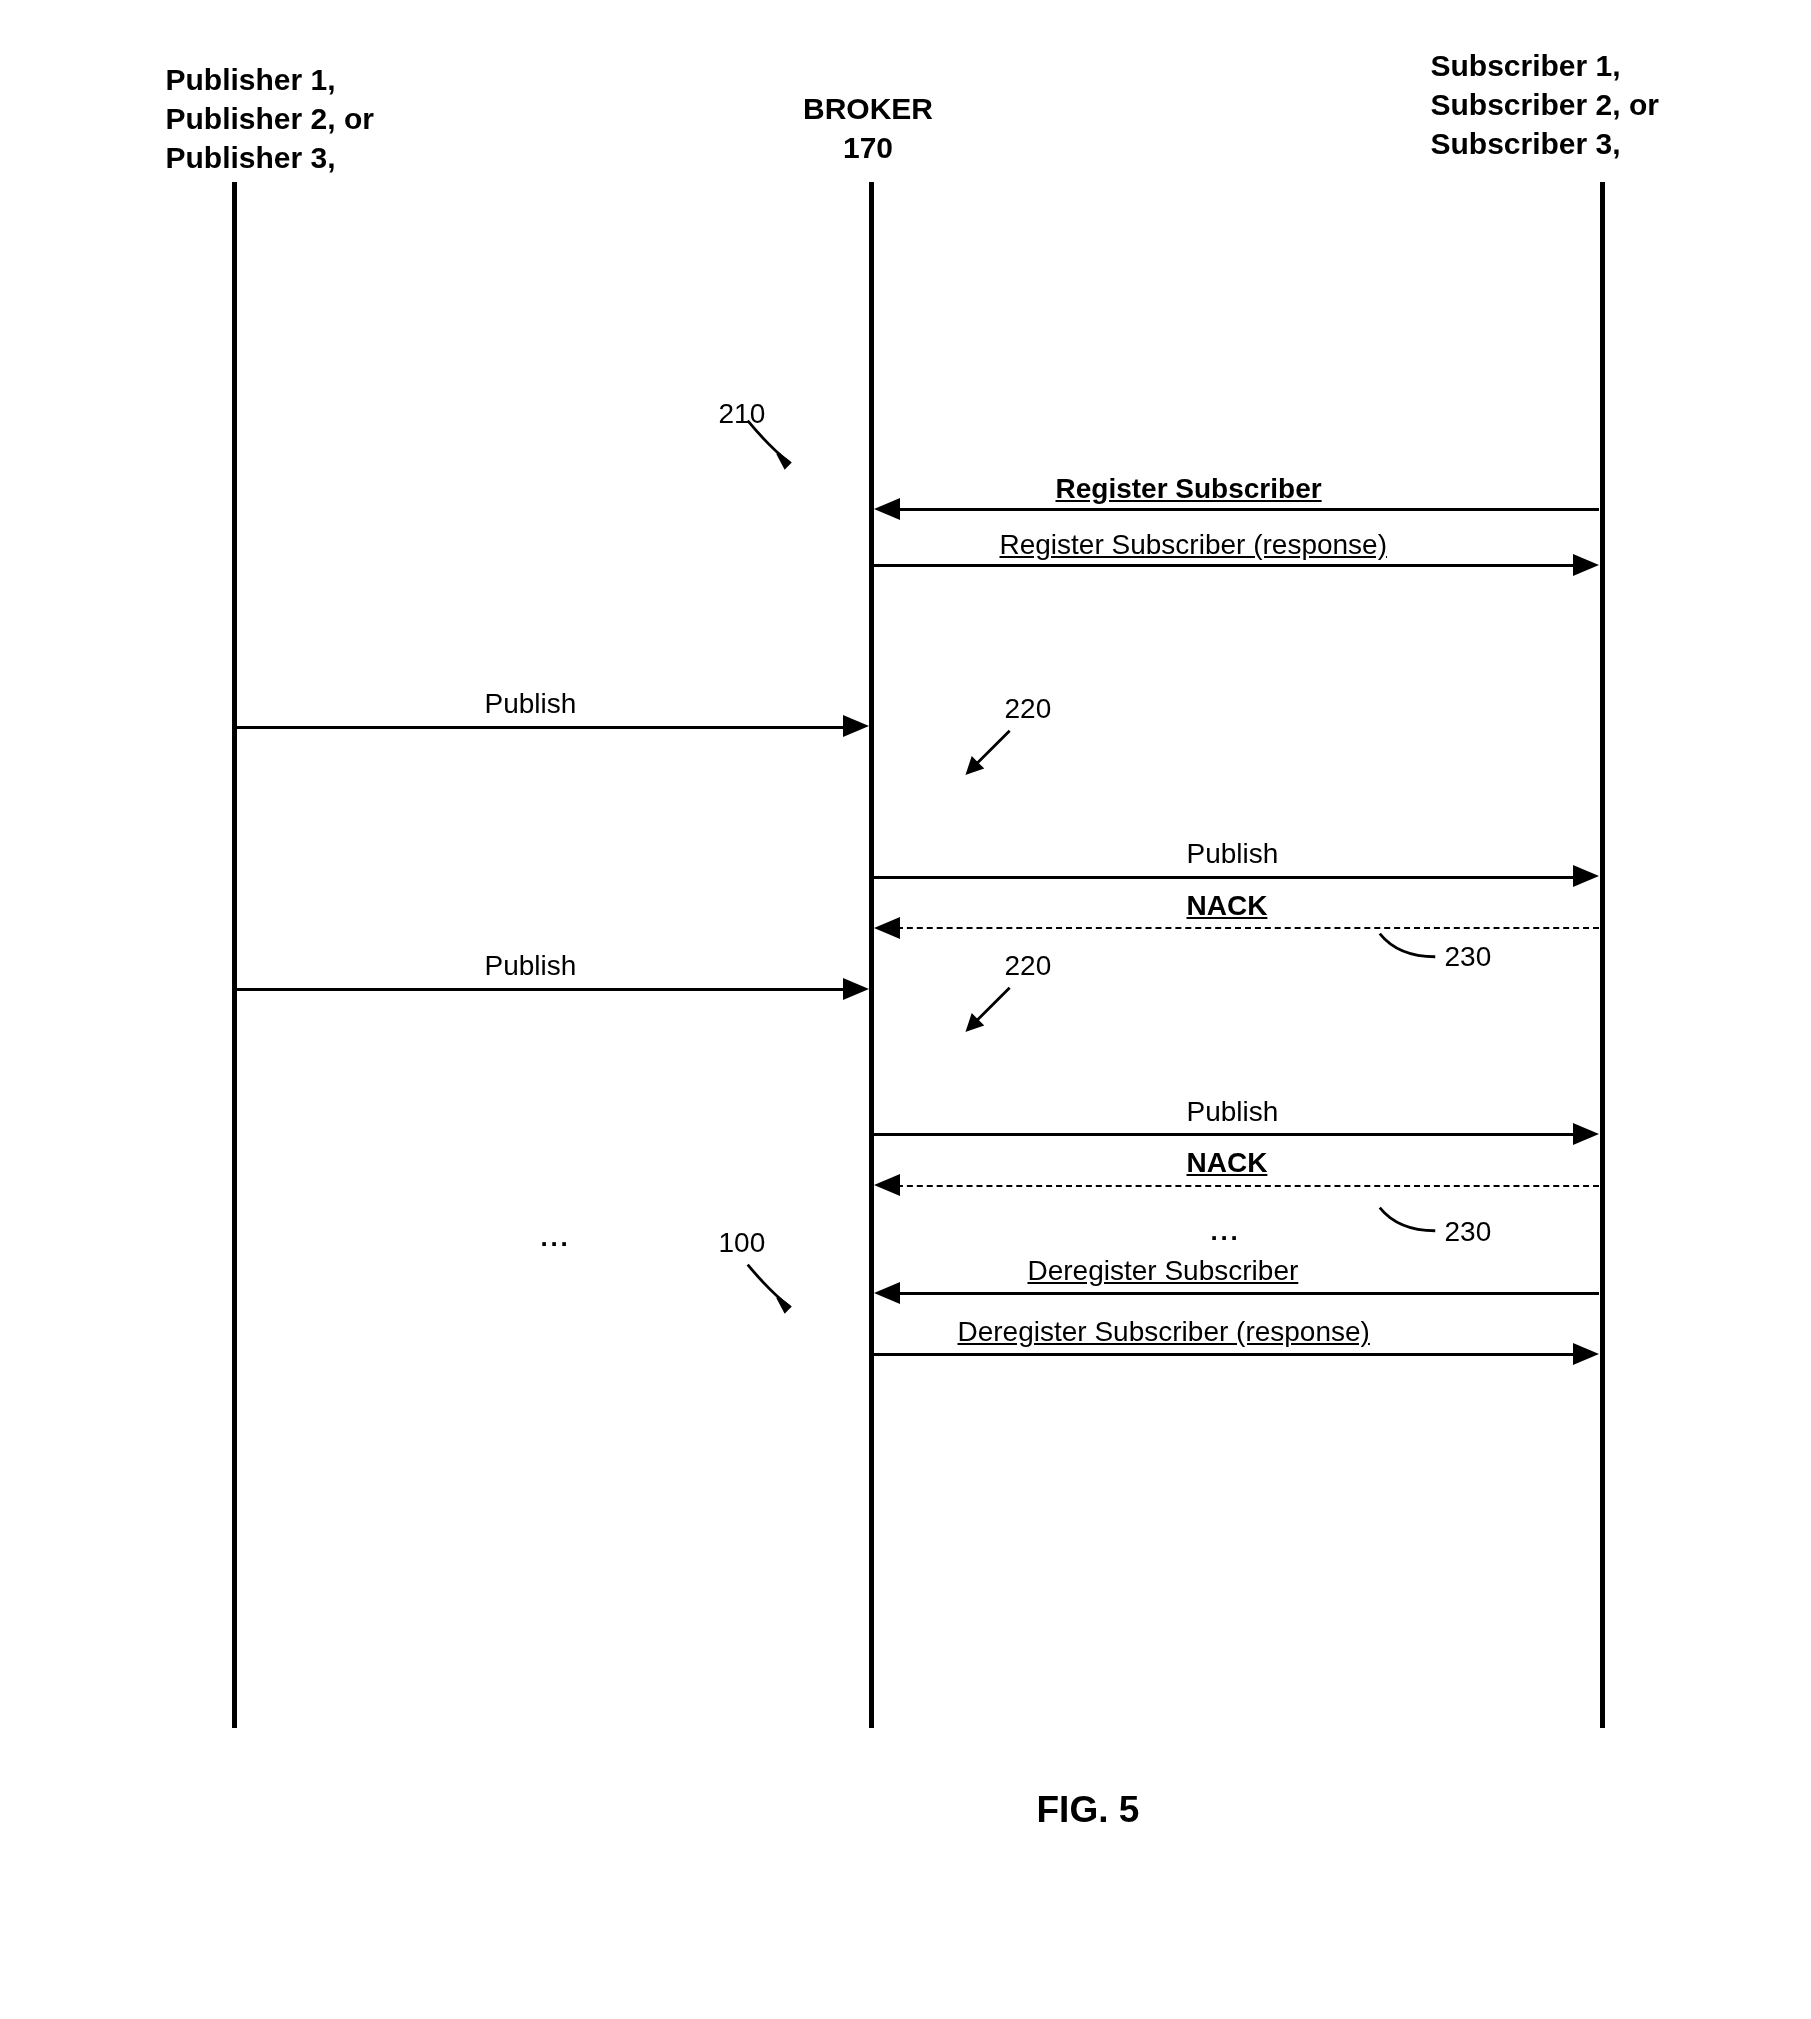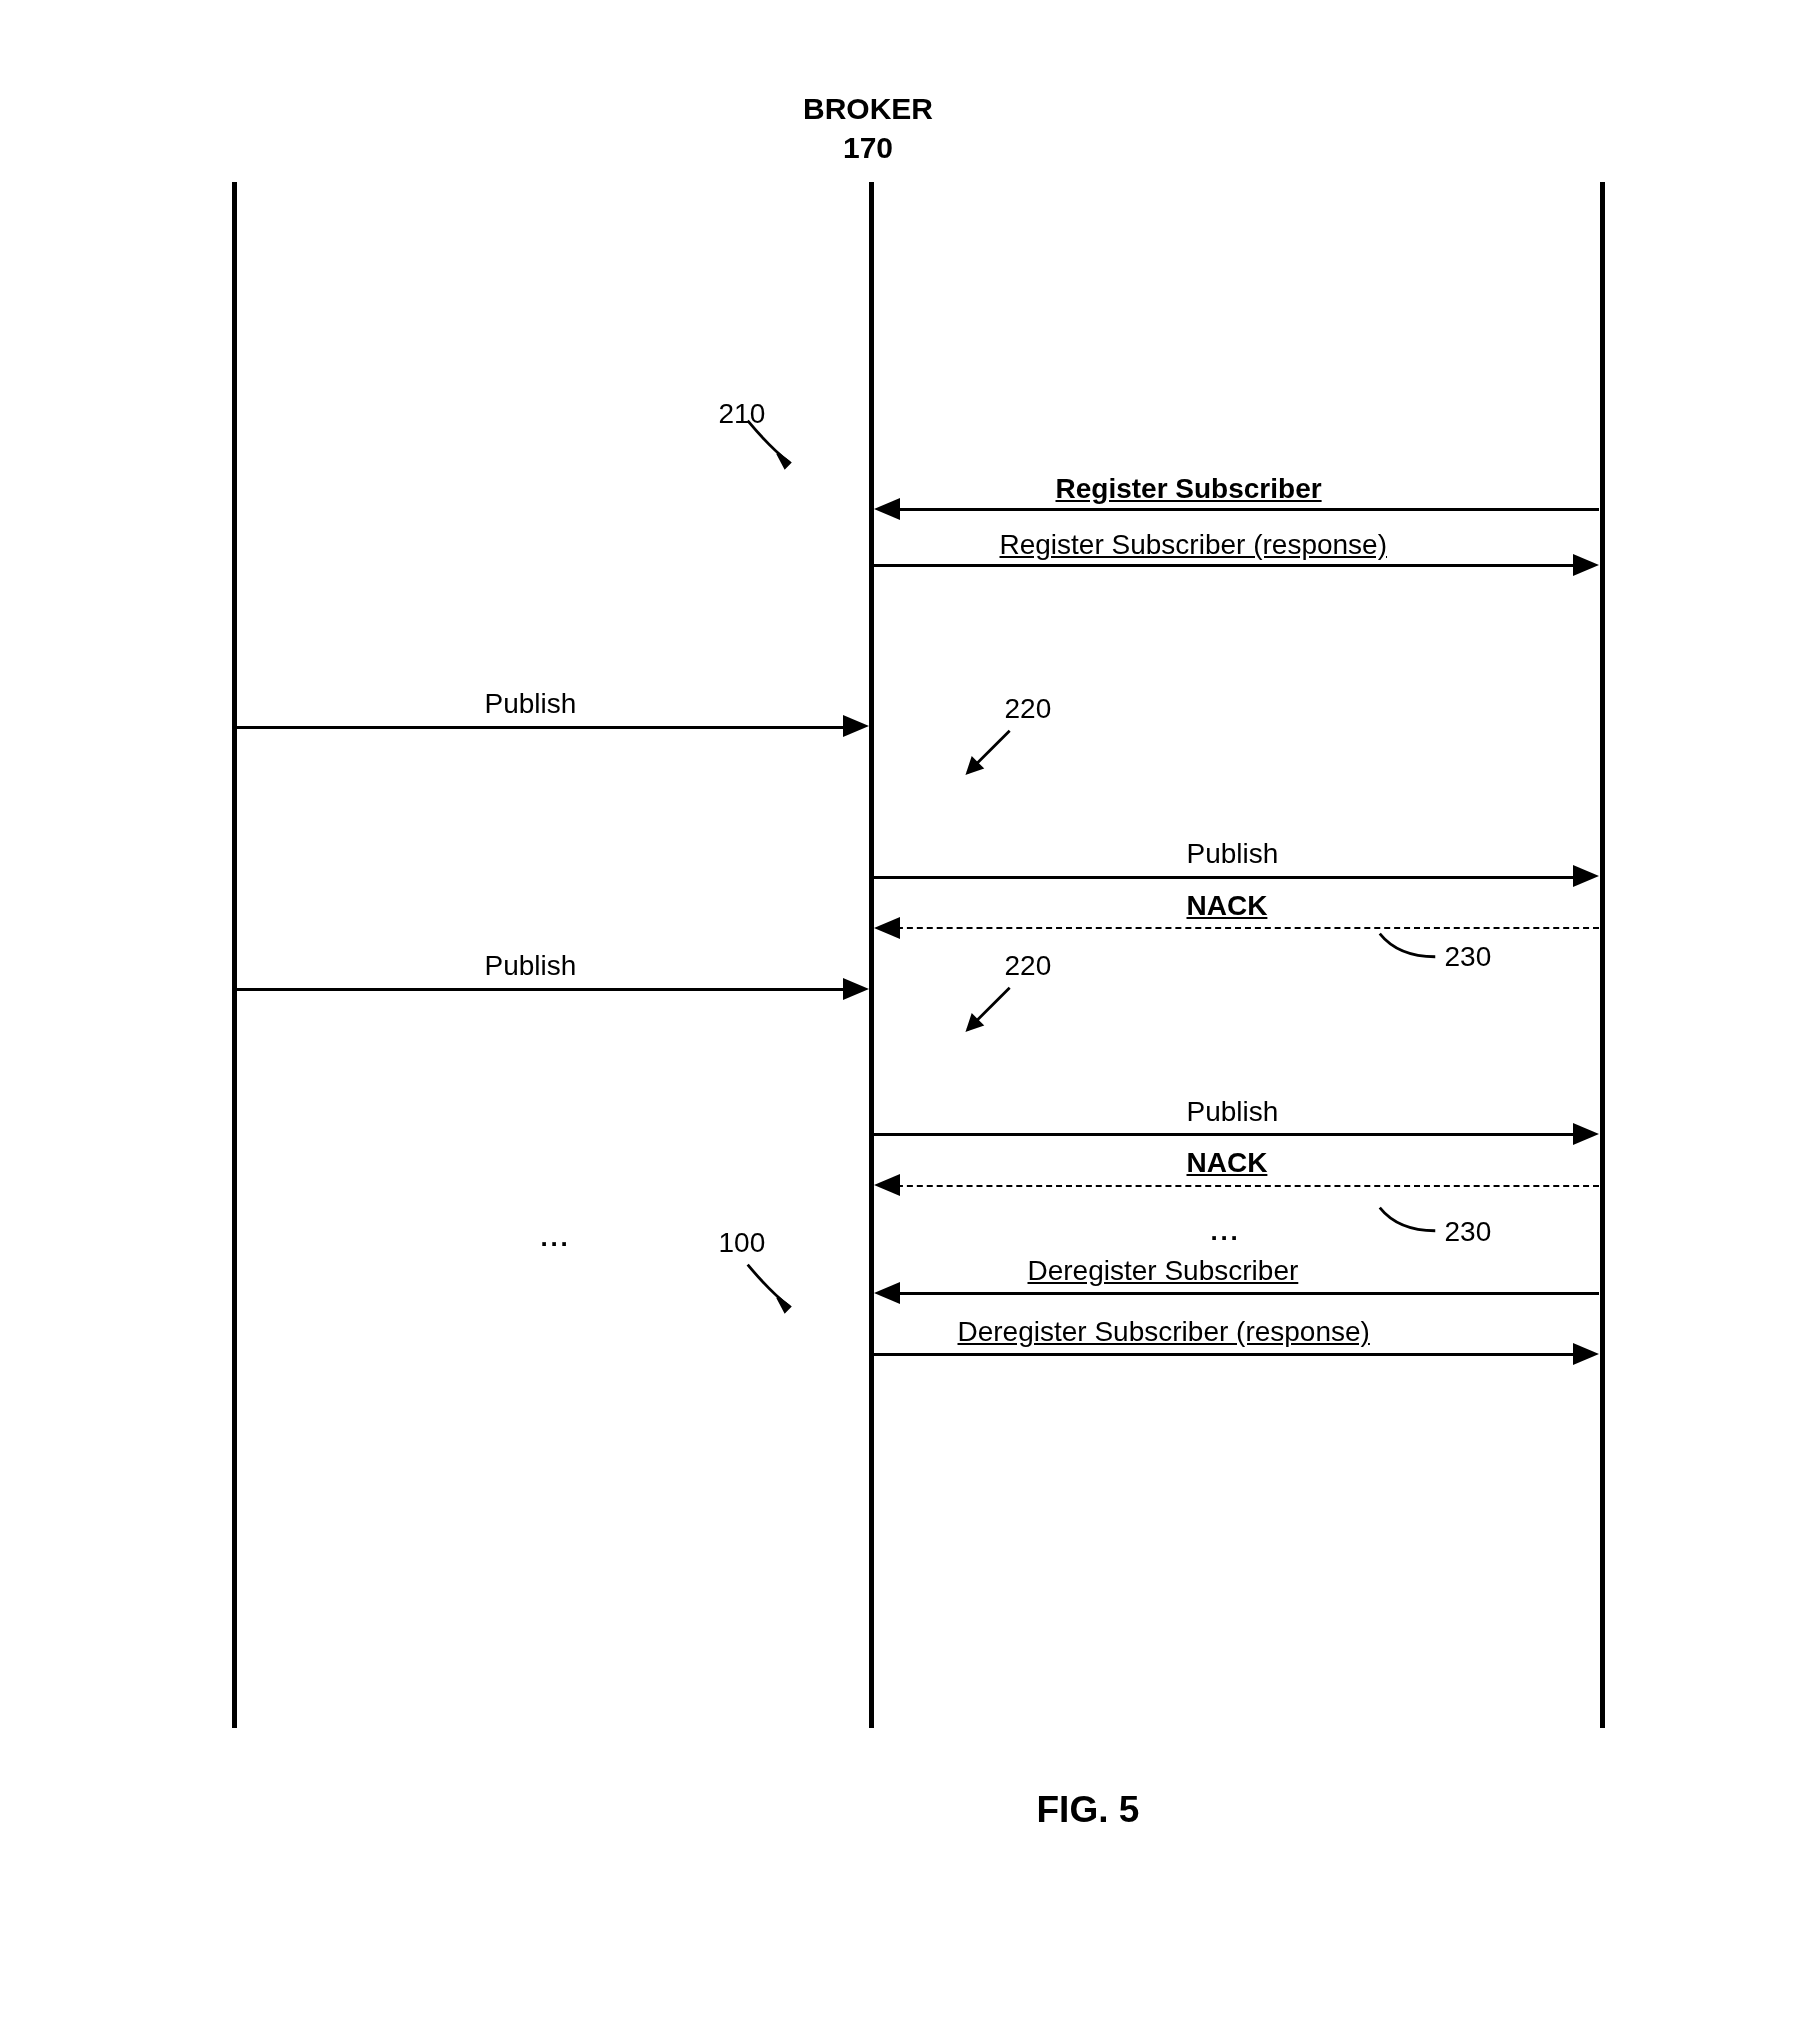--- a/index.html
+++ b/index.html
@@ -81,26 +81,36 @@
       font-size: 26px;
       letter-spacing: 2.8px;
     }
     .underline { text-decoration: underline; }
   </style>
 </head>
 <body>
 
 <div class="diagram-container">
 
+  <div class="participant-header" style="left: 103px; top: 23.4px; text-align:left;">
+    <span>Publisher 1,</span><br>
+    <span>Publisher 2, or</span><br>
+    <span>Publisher 3,</span>
+  </div>
 
   <div class="participant-header" style="left: 721px; top: 52px; text-align:center; width: 169px;">
     <span>BROKER</span><br>
     <span>170</span>
   </div>
 
+  <div class="participant-header" style="left: 1368px; top: 9.4px;">
+    <span>Subscriber 1,</span><br>
+    <span>Subscriber 2, or</span><br>
+    <span>Subscriber 3,</span>
+  </div>
 
   <div class="lifeline" style="left: 169px;"></div>
   <div class="lifeline" style="left: 806px;"></div>
   <div class="lifeline" style="left: 1537px;"></div>
 
   <div class="ref-label" style="left: 656px; top: 361px;">210</div>
   <svg class="curved-arrow" style="left: 675px; top: 379px; width: 66px; height: 56px;" viewBox="0 0 70 60" width="66" height="56">
     <path d="M 10 5 Q 35 35 55 50"></path>
     <polygon points="55,50 42,40 50,55" fill="#000"></polygon>
   </svg>

